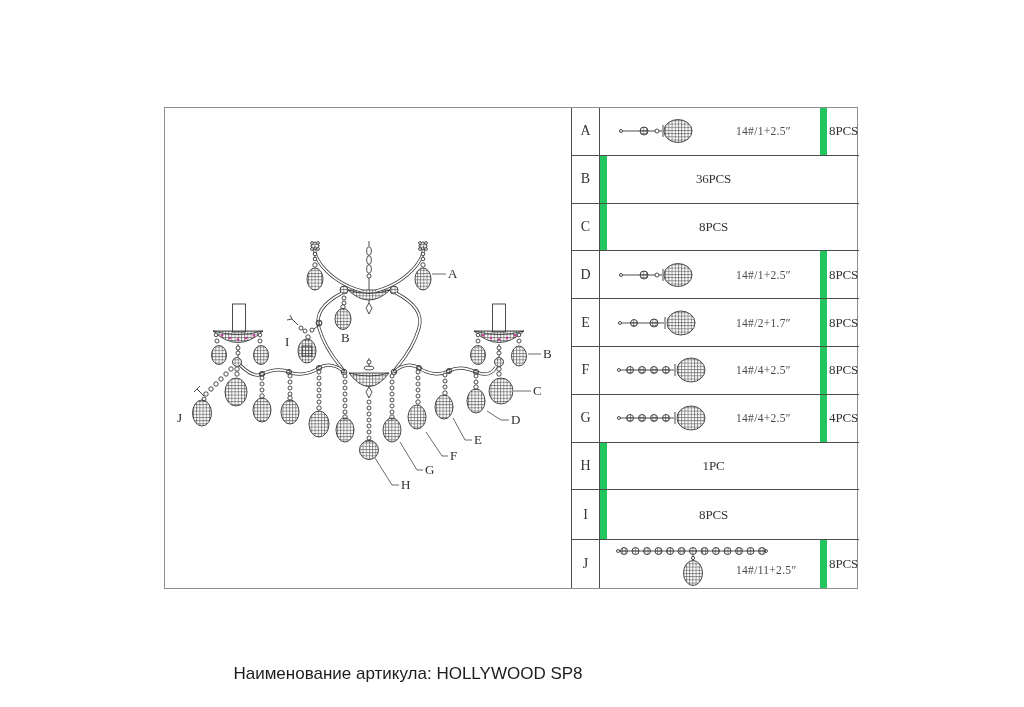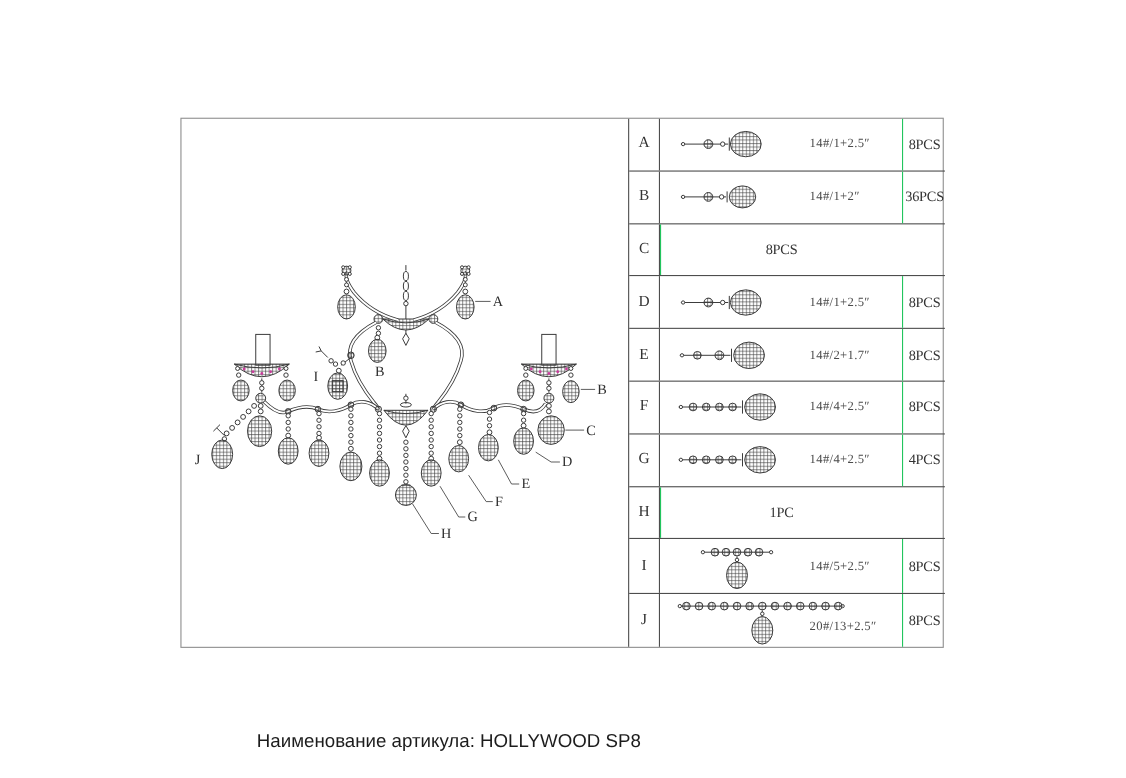--- a/index.html
+++ b/index.html
@@ -17,21 +17,21 @@
   .trow.ri{height:50px;}
   .c-letter{border-right:1px solid #4d4d4d;display:flex;align-items:center;justify-content:center;
             font-size:14px;color:#333;}
   .c-mid{position:relative;text-align:center;}
   .c-mid svg{position:absolute;left:14px;top:50%;transform:translateY(-50%);}
   .c-mid svg.wideI{left:20px;}
   .c-mid svg.wideJ{left:6px;top:1px;transform:none;}
   .spec{position:absolute;left:136px;top:50%;transform:translateY(-50%);
         font-size:11.5px;letter-spacing:.3px;color:#4a4a4a;white-space:nowrap;}
   .spec.low{top:63%;}
-  .c-qty{border-left:1px solid #22c55e;display:flex;align-items:center;justify-content:center;
+  .c-qty{border-left:7px solid #22c55e;display:flex;align-items:center;justify-content:center;
          font-size:13px;color:#333;letter-spacing:-.2px;}
   .caption{position:absolute;left:0;top:664px;width:816px;text-align:center;
            font-family:"Liberation Sans", sans-serif;font-size:17px;color:#1c1c1c;}
   
   .ln{stroke:#3a3a3a;stroke-width:.9;fill:none;}
   .bead{stroke:#3a3a3a;stroke-width:.9;fill:#ffffff;}
   .hx{stroke:#3a3a3a;stroke-width:.9;fill:url(#ph);}
   .t1{stroke:#3a3a3a;stroke-width:3.2;fill:none;}
   .t2{stroke:#ffffff;stroke-width:1.7;fill:none;}
   .ldr{stroke:#3a3a3a;stroke-width:.75;fill:none;}
@@ -334,31 +334,20 @@
             <line class="ln" x1="49" y1="11" x2="49" y2="23"></line>
             <ellipse class="hx" cx="64" cy="17" rx="14" ry="11.5"></ellipse>
           </svg>
           <span class="spec">14#/1+2.5″</span>
         </div>
         <div class="c-qty">8PCS</div>
       </div>
 
       <div class="trow">
         <div class="c-letter">B</div>
-        <div class="c-mid">
-          <svg width="100" height="34" viewBox="0 0 100 34">
-            <line class="ln" x1="5" y1="17" x2="46" y2="17"></line>
-              <circle class="bead" cx="7" cy="17" r="1.5"></circle>
-            <circle class="hx" cx="30" cy="17" r="4"></circle>
-              <circle class="bead" cx="42" cy="17" r="2"></circle>
-            <line class="ln" x1="47" y1="12" x2="47" y2="22"></line>
-            <ellipse class="hx" cx="61" cy="17" rx="12" ry="10"></ellipse>
-          </svg>
-          <span class="spec">14#/1+2″</span>
-        </div>
         <div class="c-qty">36PCS</div>
       </div>
 
       <div class="trow">
         <div class="c-letter">C</div>
         <div class="c-qty">8PCS</div>
       </div>
 
       <div class="trow">
         <div class="c-letter">D</div>
@@ -428,36 +417,20 @@
         <div class="c-qty">4PCS</div>
       </div>
 
       <div class="trow">
         <div class="c-letter">H</div>
         <div class="c-qty">1PC</div>
       </div>
 
       <div class="trow ri">
         <div class="c-letter">I</div>
-        <div class="c-mid">
-          <svg class="wideI" width="110" height="46" viewBox="0 0 110 46">
-            <line class="ln" x1="18" y1="10" x2="82" y2="10"></line>
-            <circle class="bead" cx="19" cy="10" r="1.5"></circle>
-              <circle class="bead" cx="81" cy="10" r="1.5"></circle>
-            <circle class="hx" cx="30" cy="10" r="3.5"></circle>
-              <circle class="hx" cx="40" cy="10" r="3.5"></circle>
-            <circle class="hx" cx="50" cy="10" r="3.5"></circle>
-              <circle class="hx" cx="60" cy="10" r="3.5"></circle>
-            <circle class="hx" cx="70" cy="10" r="3.5"></circle>
-            <line class="ln" x1="50" y1="14" x2="50" y2="19"></line>
-              <circle class="bead" cx="50" cy="17" r="1.6"></circle>
-            <ellipse class="hx" cx="50" cy="31" rx="9.5" ry="12"></ellipse>
-          </svg>
-          <span class="spec">14#/5+2.5″</span>
-        </div>
         <div class="c-qty">8PCS</div>
       </div>
 
       <div class="trow last">
         <div class="c-letter">J</div>
         <div class="c-mid">
           <svg class="wideJ" width="172" height="46" viewBox="0 0 172 46">
             <line class="ln" x1="11" y1="10" x2="161" y2="10"></line>
             <circle class="bead" cx="12" cy="10" r="1.5"></circle>
               <circle class="bead" cx="160" cy="10" r="1.5"></circle>
@@ -471,21 +444,21 @@
               <circle class="hx" cx="98.5" cy="10" r="3.5"></circle>
             <circle class="hx" cx="110" cy="10" r="3.5"></circle>
               <circle class="hx" cx="121.5" cy="10" r="3.5"></circle>
             <circle class="hx" cx="133" cy="10" r="3.5"></circle>
               <circle class="hx" cx="144.5" cy="10" r="3.5"></circle>
             <circle class="hx" cx="156" cy="10" r="3.5"></circle>
             <line class="ln" x1="87" y1="14" x2="87" y2="19"></line>
               <circle class="bead" cx="87" cy="17" r="1.6"></circle>
             <ellipse class="hx" cx="87" cy="32" rx="9.5" ry="12.5"></ellipse>
           </svg>
-          <span class="spec low">20#/13+2.5″</span>
+          <span class="spec low">14#/11+2.5″</span>
         </div>
         <div class="c-qty">8PCS</div>
       </div>
 
     </div>
   </div>
 
   <div class="caption">Наименование артикула: HOLLYWOOD SP8</div>
 </div>
 

